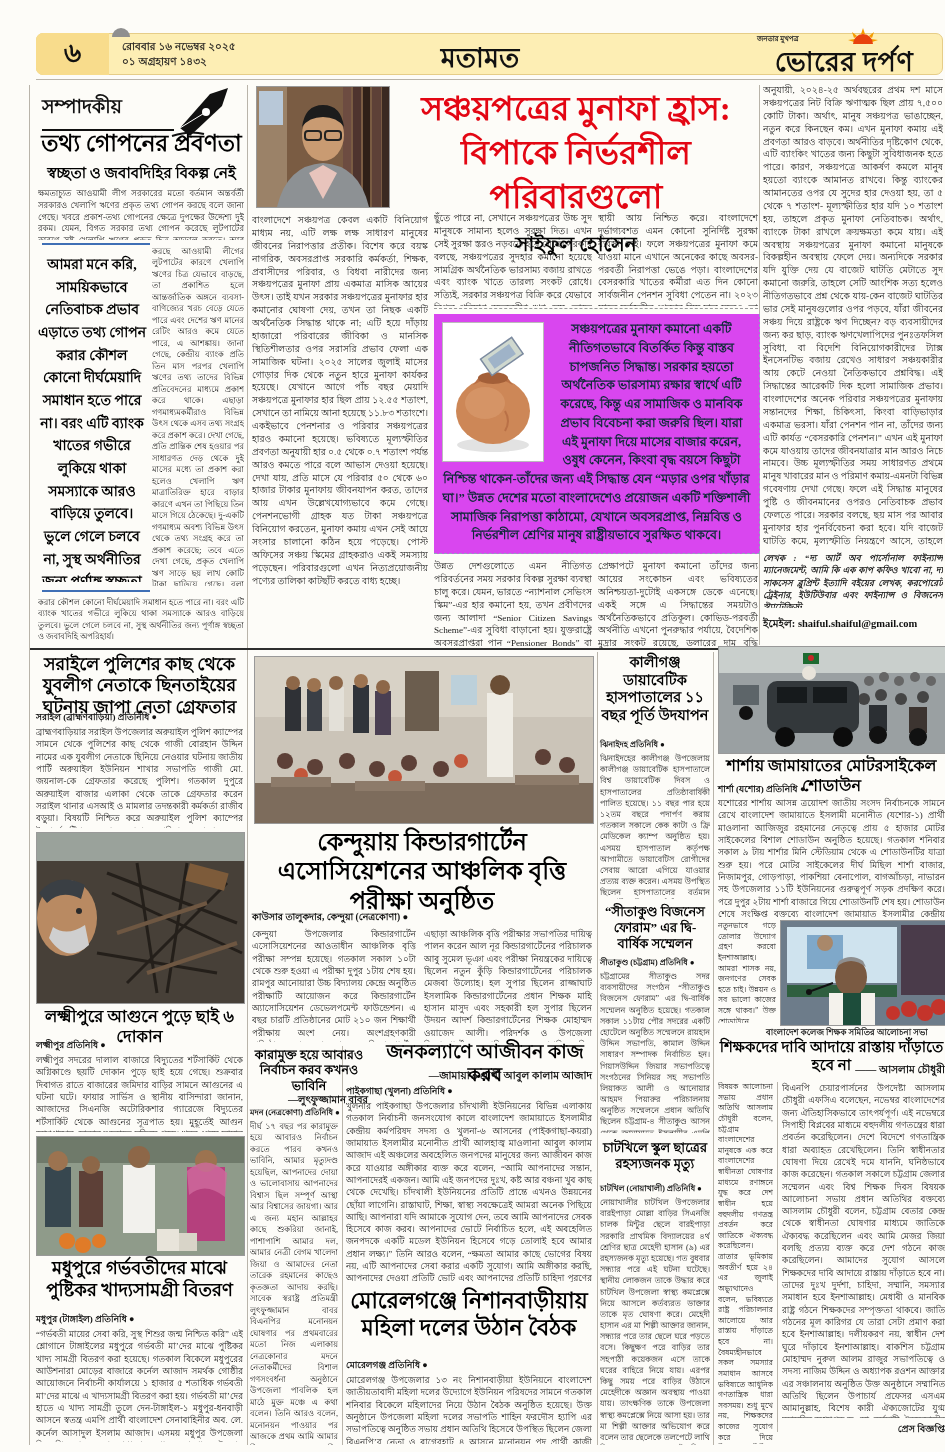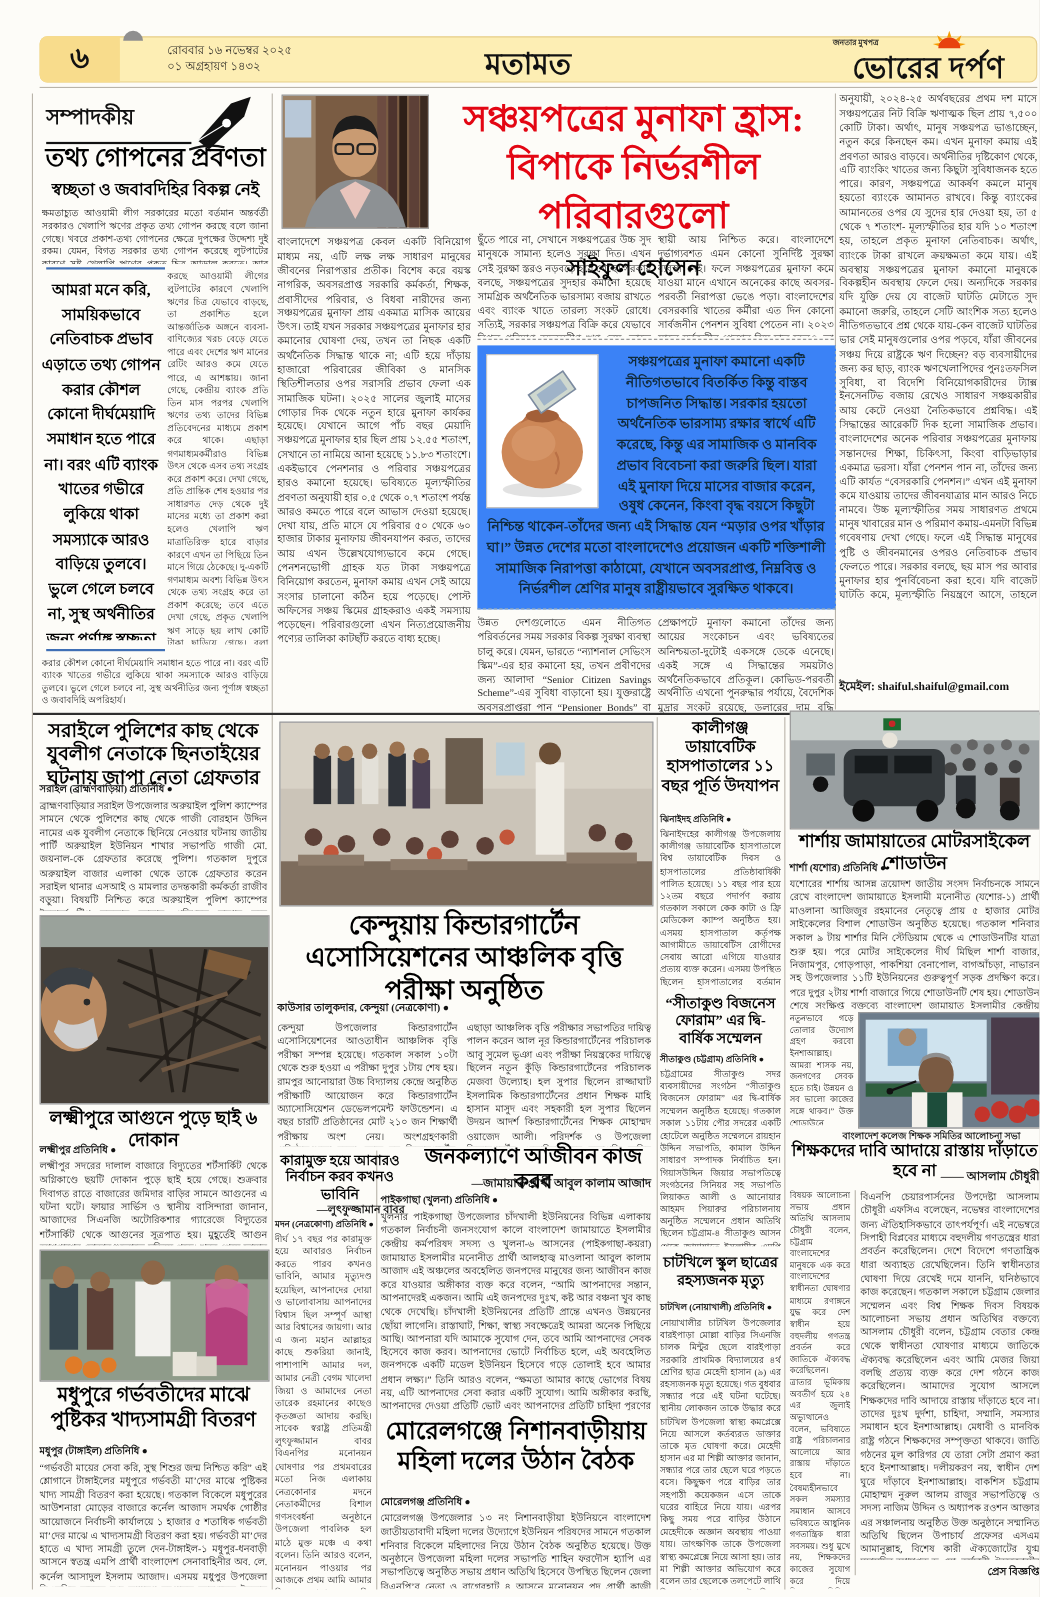--- a/index.html
+++ b/index.html
@@ -10,25 +10,25 @@
   .by{font-weight:bold;font-size:9px;color:#111;line-height:1.2;}
   .bd{font-size:8.8px;line-height:1.4;text-align:justify;color:#1c1c1c;overflow:hidden;}
   .vr{width:1px;background:#b9b4aa;}
   .hr{height:1px;background:#b9b4aa;}
   .photo{overflow:hidden;border:1px solid #999;background:#ccc;}
   .cap{font-size:8.5px;font-weight:bold;color:#222;margin-left:48px;}
   
   #strip{left:36px;top:33px;width:907px;height:42px;background:#fdeeb4;border:1px solid #e6cd88;border-radius:7px;box-sizing:border-box;}
   #pgbox{left:36px;top:33px;width:73px;height:42px;background:#f8dc8c;border-radius:7px 0 0 7px;
          display:flex;align-items:center;justify-content:center;font-size:27px;font-weight:bold;}
-  #dates{left:122px;top:39px;font-size:10.5px;font-weight:normal;color:#33302a;line-height:1.45;font-family:"Liberation Sans",sans-serif;margin-left:30px;}
+  #dates{left:122px;top:39px;font-size:10.5px;font-weight:bold;color:#33302a;line-height:1.45;font-family:"Liberation Sans",sans-serif;}
   #secttl{left:330px;top:37px;width:300px;text-align:center;font-size:27px;font-weight:bold;}
   #masttag{left:757px;top:33px;width:100px;font-size:7px;font-weight:bold;color:#222;}
   #mastttl{left:748px;top:41px;width:192px;text-align:center;font-size:27px;font-weight:bold;letter-spacing:0.5px;}
-  .quotebox{background:#3b82f6;border-right:1px dashed #90a8ba;border-bottom:1px dashed #90a8ba;
+  .quotebox{background:#d946ef;border-right:1px dashed #90a8ba;border-bottom:1px dashed #90a8ba;
             box-sizing:border-box;padding:6px 8px;}
   .quotetext{font-size:12.5px;font-weight:bold;line-height:1.5;text-align:center;color:#102a3a;}
   .pull{font-size:14px;font-weight:bold;line-height:1.62;text-align:center;color:#000;}
   .attr{font-weight:bold;text-align:right;}
 </style>
 </head>
 <body>
 
 <div id="page">
 
@@ -120,20 +120,21 @@
         </g>
         <path d="M62,88 q6,10 0,20" stroke="#b97046" stroke-width="2" fill="none"></path>
       </svg>
     </div>
     <div class="quotetext">সঞ্চয়পত্রের মুনাফা কমানো একটি নীতিগতভাবে বিতর্কিত কিন্তু বাস্তব চাপজনিত সিদ্ধান্ত। সরকার হয়তো অর্থনৈতিক ভারসাম্য রক্ষার স্বার্থে এটি করেছে, কিন্তু এর সামাজিক ও মানবিক প্রভাব বিবেচনা করা জরুরি ছিল। যারা এই মুনাফা দিয়ে মাসের বাজার করেন, ওষুধ কেনেন, কিংবা বৃদ্ধ বয়সে কিছুটা নিশ্চিন্ত থাকেন-তাঁদের জন্য এই সিদ্ধান্ত যেন “মড়ার ওপর খাঁড়ার ঘা।” উন্নত দেশের মতো বাংলাদেশেও প্রয়োজন একটি শক্তিশালী সামাজিক নিরাপত্তা কাঠামো, যেখানে অবসরপ্রাপ্ত, নিম্নবিত্ত ও নির্ভরশীল শ্রেণির মানুষ রাষ্ট্রীয়ভাবে সুরক্ষিত থাকবে।</div>
   </div>
 
   <div class="ab bd" style="left:434px;top:560px;width:158px;height:88px;font-size:9.2px;">উন্নত দেশগুলোতে এমন নীতিগত পরিবর্তনের সময় সরকার বিকল্প সুরক্ষা ব্যবস্থা চালু করে। যেমন, ভারতে “ন্যাশনাল সেভিংস স্কিম”-এর হার কমানো হয়, তখন প্রবীণদের জন্য আলাদা “Senior Citizen Savings Scheme”-এর সুবিধা বাড়ানো হয়। যুক্তরাষ্ট্রে অবসরপ্রাপ্তরা পান “Pensioner Bonds” বা “Social Security Benefits”-এর মতো নিরাপত্তা, যা</div>
   <div class="ab bd" style="left:598px;top:560px;width:160px;height:88px;font-size:9.2px;">প্রেক্ষাপটে মুনাফা কমানো তাঁদের জন্য আয়ের সংকোচন এবং ভবিষ্যতের অনিশ্চয়তা-দুটোই একসঙ্গে ডেকে এনেছে। একই সঙ্গে এ সিদ্ধান্তের সময়টাও অর্থনৈতিকভাবে প্রতিকূল। কোভিড-পরবর্তী অর্থনীতি এখনো পুনরুদ্ধার পর্যায়ে, বৈদেশিক মুদ্রার সংকট রয়েছে, ডলারের দাম বৃদ্ধি পেয়েছে, এবং জ্বালানি খরচ বেড়েছে। এর ফলে সাধারণ মানুষ যে সামান্য সঞ্চয় করতে পারতেন, সেটিও ক্রমে ক্ষয়ে যাচ্ছে। জাতীয় সঞ্চয় অধিদপ্তরের তথ্য</div>
   <div class="ab bd" style="left:763px;top:84px;width:180px;height:462px;font-size:9.2px;">অনুযায়ী, ২০২৪-২৫ অর্থবছরের প্রথম দশ মাসে সঞ্চয়পত্রের নিট বিক্রি ঋণাত্মক ছিল প্রায় ৭,৫০০ কোটি টাকা। অর্থাৎ, মানুষ সঞ্চয়পত্র ভাঙাচ্ছেন, নতুন করে কিনছেন কম। এখন মুনাফা কমায় এই প্রবণতা আরও বাড়বে। অর্থনীতির দৃষ্টিকোণ থেকে, এটি ব্যাংকিং খাতের জন্য কিছুটা সুবিধাজনক হতে পারে। কারণ, সঞ্চয়পত্রে আকর্ষণ কমলে মানুষ হয়তো ব্যাংকে আমানত রাখবে। কিন্তু ব্যাংকের আমানতের ওপর যে সুদের হার দেওয়া হয়, তা ৫ থেকে ৭ শতাংশ- মূল্যস্ফীতির হার যদি ১০ শতাংশ হয়, তাহলে প্রকৃত মুনাফা নেতিবাচক। অর্থাৎ, ব্যাংকে টাকা রাখলে ক্রয়ক্ষমতা কমে যায়। এই অবস্থায় সঞ্চয়পত্রের মুনাফা কমানো মানুষকে বিকল্পহীন অবস্থায় ফেলে দেয়। অন্যদিকে সরকার যদি যুক্তি দেয় যে বাজেট ঘাটতি মেটাতে সুদ কমানো জরুরি, তাহলে সেটি আংশিক সত্য হলেও নীতিগতভাবে প্রশ্ন থেকে যায়-কেন বাজেট ঘাটতির ভার সেই মানুষগুলোর ওপর পড়বে, যাঁরা জীবনের সঞ্চয় দিয়ে রাষ্ট্রকে ঋণ দিচ্ছেন? বড় ব্যবসায়ীদের জন্য কর ছাড়, ব্যাংক ঋণখেলাপিদের পুনঃতফসিল সুবিধা, বা বিদেশি বিনিয়োগকারীদের ট্যাক্স ইনসেনটিভ বজায় রেখেও সাধারণ সঞ্চয়কারীর আয় কেটে নেওয়া নৈতিকভাবে প্রশ্নবিদ্ধ। এই সিদ্ধান্তের আরেকটি দিক হলো সামাজিক প্রভাব। বাংলাদেশের অনেক পরিবার সঞ্চয়পত্রের মুনাফায় সন্তানদের শিক্ষা, চিকিৎসা, কিংবা বাড়িভাড়ার একমাত্র ভরসা। যাঁরা পেনশন পান না, তাঁদের জন্য এটি কার্যত “বেসরকারি পেনশন।” এখন এই মুনাফা কমে যাওয়ায় তাদের জীবনযাত্রার মান আরও নিচে নামবে। উচ্চ মূল্যস্ফীতির সময় সাধারণত প্রথমে মানুষ খাবারের মান ও পরিমাণ কমায়-এমনটা বিভিন্ন গবেষণায় দেখা গেছে। ফলে এই সিদ্ধান্ত মানুষের পুষ্টি ও জীবনমানের ওপরও নেতিবাচক প্রভাব ফেলতে পারে। সরকার বলছে, ছয় মাস পর আবার মুনাফার হার পুনর্বিবেচনা করা হবে। যদি বাজেট ঘাটতি কমে, মূল্যস্ফীতি নিয়ন্ত্রণে আসে, তাহলে হয়তো হার কিছুটা বাড়ানো সম্ভব হবে। কিন্তু ততদিনে ক্ষতিগ্রস্ত হবে লাখো পরিবার। তাই প্রয়োজন ক্ষতিপূরণমূলক ব্যবস্থা-যেমন প্রবীণ নাগরিকদের জন্য বিশেষ হারে সঞ্চয়পত্র, সামাজিক সুরক্ষা ভাতার পরিধি বাড়ানো এবং নিম্ন আয়ের সঞ্চয়কারীদের জন্য আলাদা প্রণোদনা। সবশেষে বলা যায়, মুনাফা কমিয়ে অর্থনীতির হিসাব মিললেও, সমাজের অসন্তোষ ও অনিশ্চয়তার হিসাব কোনোভাবেই মেলানো যাবে না।</div>
+  <div class="ab bd" style="left:763px;top:552px;width:180px;height:56px;font-weight:bold;font-style:italic;font-size:8.8px;">লেখক : “দ্য আর্ট অব পার্সোনাল ফাইন্যান্স ম্যানেজমেন্ট, আমি কি এক কাপ কফিও খাবো না, দ্য সাকসেস ব্লুপ্রিন্ট ইত্যাদি বইয়ের লেখক, করপোরেট ট্রেইনার, ইউটিউবার এবং ফাইন্যান্স ও বিজনেস স্ট্র্যাটেজিস্ট</div>
   <div class="ab" style="left:763px;top:616px;width:180px;font-size:10.5px;font-weight:bold;">ইমেইল: shaiful.shaiful@gmail.com</div>
 
   <div class="ab hl" style="left:36px;top:654px;width:207px;font-size:17.5px;">সরাইলে পুলিশের কাছ থেকে যুবলীগ নেতাকে ছিনতাইয়ের ঘটনায় জাপা নেতা গ্রেফতার</div>
   <div class="ab by" style="left:36px;top:712px;width:207px;">সরাইল (ব্রাহ্মণবাড়িয়া) প্রতিনিধি ●</div>
   <div class="ab bd" style="left:36px;top:726px;width:207px;height:102px;">ব্রাহ্মণবাড়িয়ার সরাইল উপজেলার অরুয়াইল পুলিশ ক্যাম্পের সামনে থেকে পুলিশের কাছ থেকে গাজী বোরহান উদ্দিন নামের এক যুবলীগ নেতাকে ছিনিয়ে নেওয়ার ঘটনায় জাতীয় পার্টি অরুয়াইল ইউনিয়ন শাখার সভাপতি গাজী মো. জয়নাল-কে গ্রেফতার করেছে পুলিশ। গতকাল দুপুরে অরুয়াইল বাজার এলাকা থেকে তাকে গ্রেফতার করেন সরাইল থানার এসআই ও মামলার তদন্তকারী কর্মকর্তা রাজীব বড়ুয়া। বিষয়টি নিশ্চিত করে অরুয়াইল পুলিশ ক্যাম্পের ইনচার্জ টিপু সুলতান জানান, পুলিশকে মারধর করে গ্রেফতারকৃত যুবলীগ নেতাকে ছিনিয়ে নেয়ার ঘটনায় গাজী জয়নাল জড়িত ছিলেন। জানা গেছে, একাধিক মামলার পলাতক আসামি অরুয়াইল ইউনিয়ন আ. যুবলীগের আহ্বায়ক গাজী বোরহান উদ্দিনকে গত ৪ নভেম্বর গ্রেফতার করেছিলেন অরুয়াইল পুলিশ ক্যাম্পের সদস্যরা। পরে সরাইল থানায় নেওয়ার পথে পুলিশের কাছ থেকে তাকে ছিনিয়ে নেওয়া হয়। এ ঘটনায় সরাইল থানায় মামলা দায়ের করে পুলিশ। পুলিশের দায়েরকৃত মামলার আসামি হিসেবে তাকে গ্রেফতার করা হয়। এ মামলায় এ পর্যন্ত ৭৪ জনকে গ্রেফতার করে জেল হাজতে প্রেরণ করা হয়েছে।</div>
 
   <div class="ab photo" style="left:36px;top:832px;width:207px;height:170px;">
     <svg width="207" height="170" viewBox="0 0 207 170">
       <rect width="207" height="170" fill="#474038"></rect>
       <rect y="0" width="207" height="28" fill="#9aa29b"></rect>

